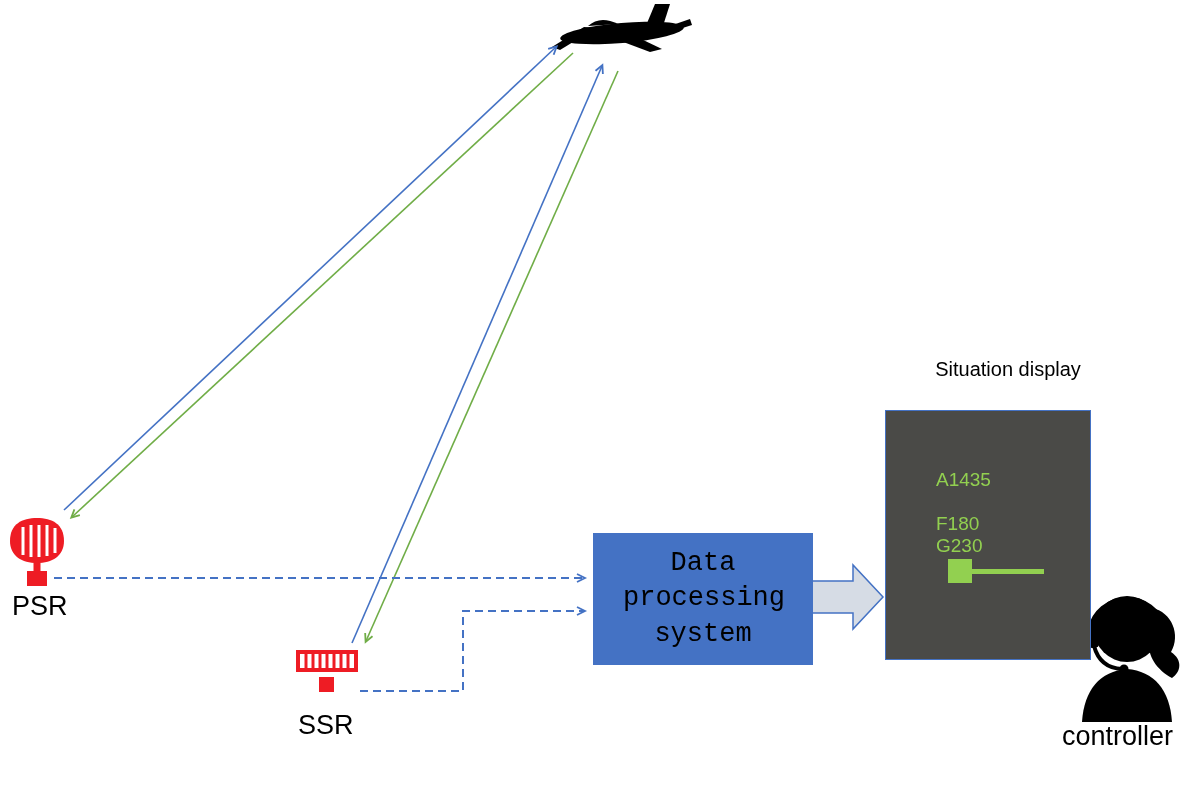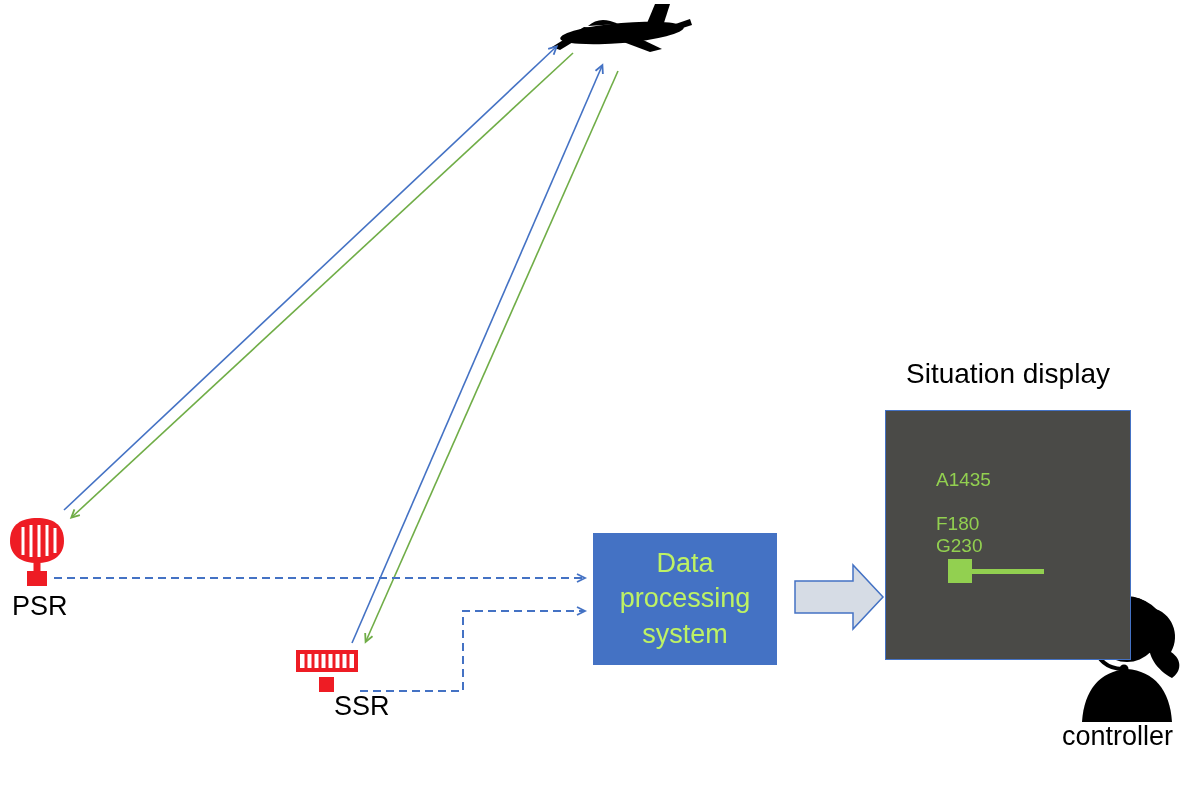--- a/index.html
+++ b/index.html
@@ -33,34 +33,34 @@
   .slit{stroke:#ffffff;stroke-width:3px;}
   .tooth{stroke:var(--red);stroke-width:3px;}
   .ssr-frame{fill:none;stroke:var(--red);stroke-width:4px;}
   .block-arrow{fill:var(--arrow-fill);stroke:var(--blue);stroke-width:1.5px;}
   .headband{fill:none;stroke:#000;stroke-width:9px;}
   .micboom{fill:none;stroke:#000;stroke-width:4px;}
 
   
   .label{position:absolute;color:var(--ink);font-size:27px;line-height:1.1;}
   .psr-label{left:12px;top:592px;}
-  .ssr-label{left:298px;top:692px;margin-left:36px;}
-  .display-title{position:absolute;left:885px;top:358px;width:246px;text-align:center;color:var(--ink);font-size:28px;}
+  .ssr-label{left:298px;top:711px;}
+  .display-title{position:absolute;left:885px;top:358px;width:246px;text-align:center;color:var(--ink);font-size:20px;}
   .atc-label{position:absolute;left:1040px;top:720px;width:155px;text-align:center;color:var(--ink);font-size:27px;line-height:33px;}
 
   .dps-box{
-    position:absolute;left:593px;top:533px;width:184px;height:132px;
-    background:var(--blue);color:#bef264;
+    position:absolute;left:593px;top:533px;width:220px;height:132px;
+    background:var(--blue);color:#000000;
     display:flex;align-items:center;justify-content:center;text-align:center;
-    font-size:27px;line-height:1.3;
+    font-size:27px;line-height:1.3;font-family:Liberation Mono, monospace;
   }
   .dps-box span{display:block;width:160px;}
 
   .display-screen{
-    position:absolute;left:885px;top:410px;width:246px;height:250px;
+    position:absolute;left:885px;top:410px;width:206px;height:250px;
     background:var(--display-bg);
     border:1px solid var(--blue);
     box-sizing:border-box;
     text-decoration:underline;
   }
   .track-line{position:absolute;left:50px;color:var(--display-green);font-size:19px;}
   .track-line.l0{top:58px;}
   .track-line.l1{top:102px;}
   .track-line.l2{top:124px;}
   .track-square{position:absolute;left:62px;top:148px;width:24px;height:24px;background:var(--display-green);}

